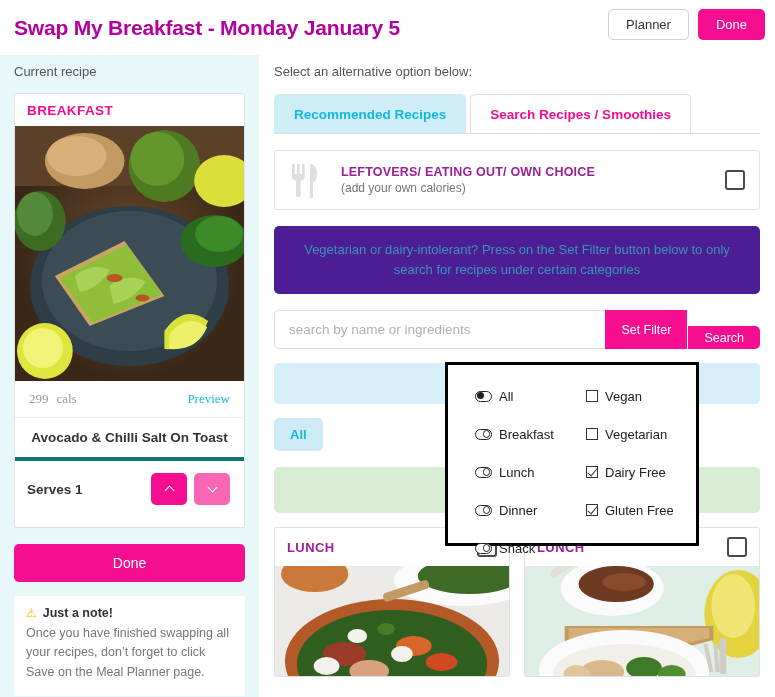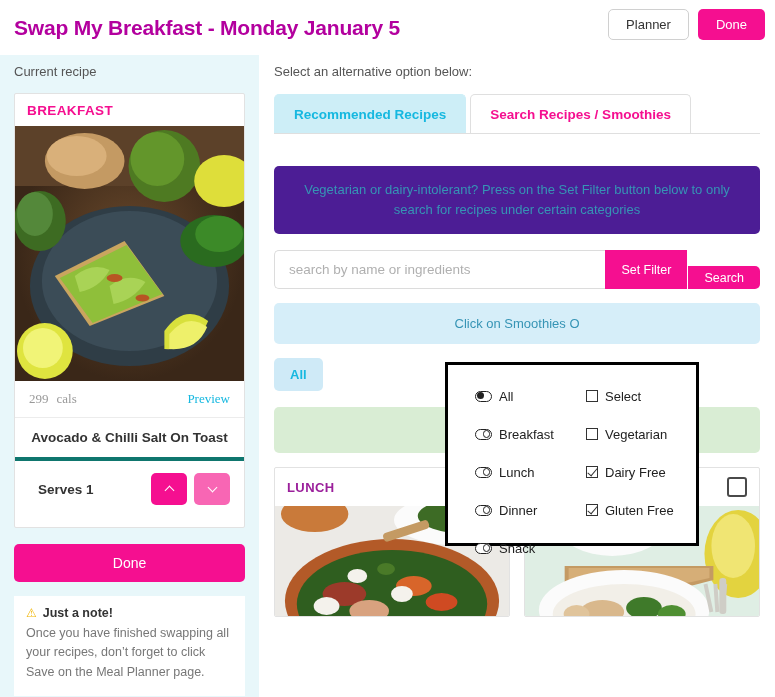--- a/index.html
+++ b/index.html
@@ -102,21 +102,21 @@
   #recipe-name {
     padding: 12px 10px;
     text-align: center;
     font-size: 13.5px;
     font-weight: bold;
     color: #333;
     border-bottom: 4px solid #0f766e;
   }
   #recipe-serves-row {
     display: flex; align-items: center;
-    padding: 12px 14px 22px 23px;
+    padding: 12px 14px 22px 12px;
   }
   #serves-label { font-weight: bold; color: #333; font-size: 13.5px; }
   #serves-controls { margin-left: auto; display: flex; gap: 7px; }
   .stepper-btn {
     width: 36px; height: 32px;
     border: none; border-radius: 5px;
     color: #fff; font-size: 11px;
     cursor: pointer;
     display:flex; align-items:center; justify-content:center;
   }
@@ -431,20 +431,34 @@
   <div id="select-alt-label">Select an alternative option below:</div>
 
   <div id="tabs">
     <div class="tab tab-inactive">Recommended Recipes</div>
     <div class="tab tab-active">Search Recipes / Smoothies</div>
     <div id="tabs-underline"></div>
   </div>
 
   <div id="tab-panel">
 
+    <div id="leftovers-row">
+      <svg id="cutlery-icon" viewBox="0 0 32 36">
+        <rect x="3" y="2" width="2.6" height="11" fill="#dedede"></rect>
+        <rect x="8" y="2" width="2.6" height="11" fill="#dedede"></rect>
+        <rect x="13" y="2" width="2.6" height="11" fill="#dedede"></rect>
+        <path d="M3 12 h12.6 v3.5 q0 2.5 -4 3 v15 q0 1.6 -2.3 1.6 t-2.3 -1.6 v-15 q-4 -0.5 -4 -3 z" fill="#dedede"></path>
+        <path d="M21 2 q7 0 7 10 q0 7 -4 8.5 v14 q0 1.6 -1.6 1.6 t-1.6 -1.6 z" fill="#dedede"></path>
+      </svg>
+      <div id="leftovers-text">
+        <div id="leftovers-title">LEFTOVERS/ EATING OUT/ OWN CHOICE</div>
+        <div id="leftovers-sub">(add your own calories)</div>
+      </div>
+      <div class="sq-check"></div>
+    </div>
 
     <div id="info-banner">Vegetarian or dairy-intolerant? Press on the Set Filter button below to only search for recipes under certain categories</div>
 
     <div id="search-row">
       <input id="search-input" type="text" placeholder="search by name or ingredients" style="">
       <button class="search-btn" id="set-filter-btn">Set Filter</button>
       <button class="search-btn" id="search-btn">Search</button>
     </div>
 
     <div id="smoothies-banner">Click on Smoothies O</div>
@@ -516,21 +530,21 @@
 </div>
 
 <div id="filter-dropdown">
 
   <div class="filter-opt">
     <span class="toggle on"></span>
     <span>All</span>
   </div>
   <div class="filter-opt col2">
     <span class="cbx"></span>
-    <span>Select</span>
+    <span>Vegan</span>
   </div>
 
   <div class="filter-opt">
     <span class="toggle off"></span>
     <span>Breakfast</span>
   </div>
   <div class="filter-opt col2">
     <span class="cbx"></span>
     <span>Vegetarian</span>
   </div>

